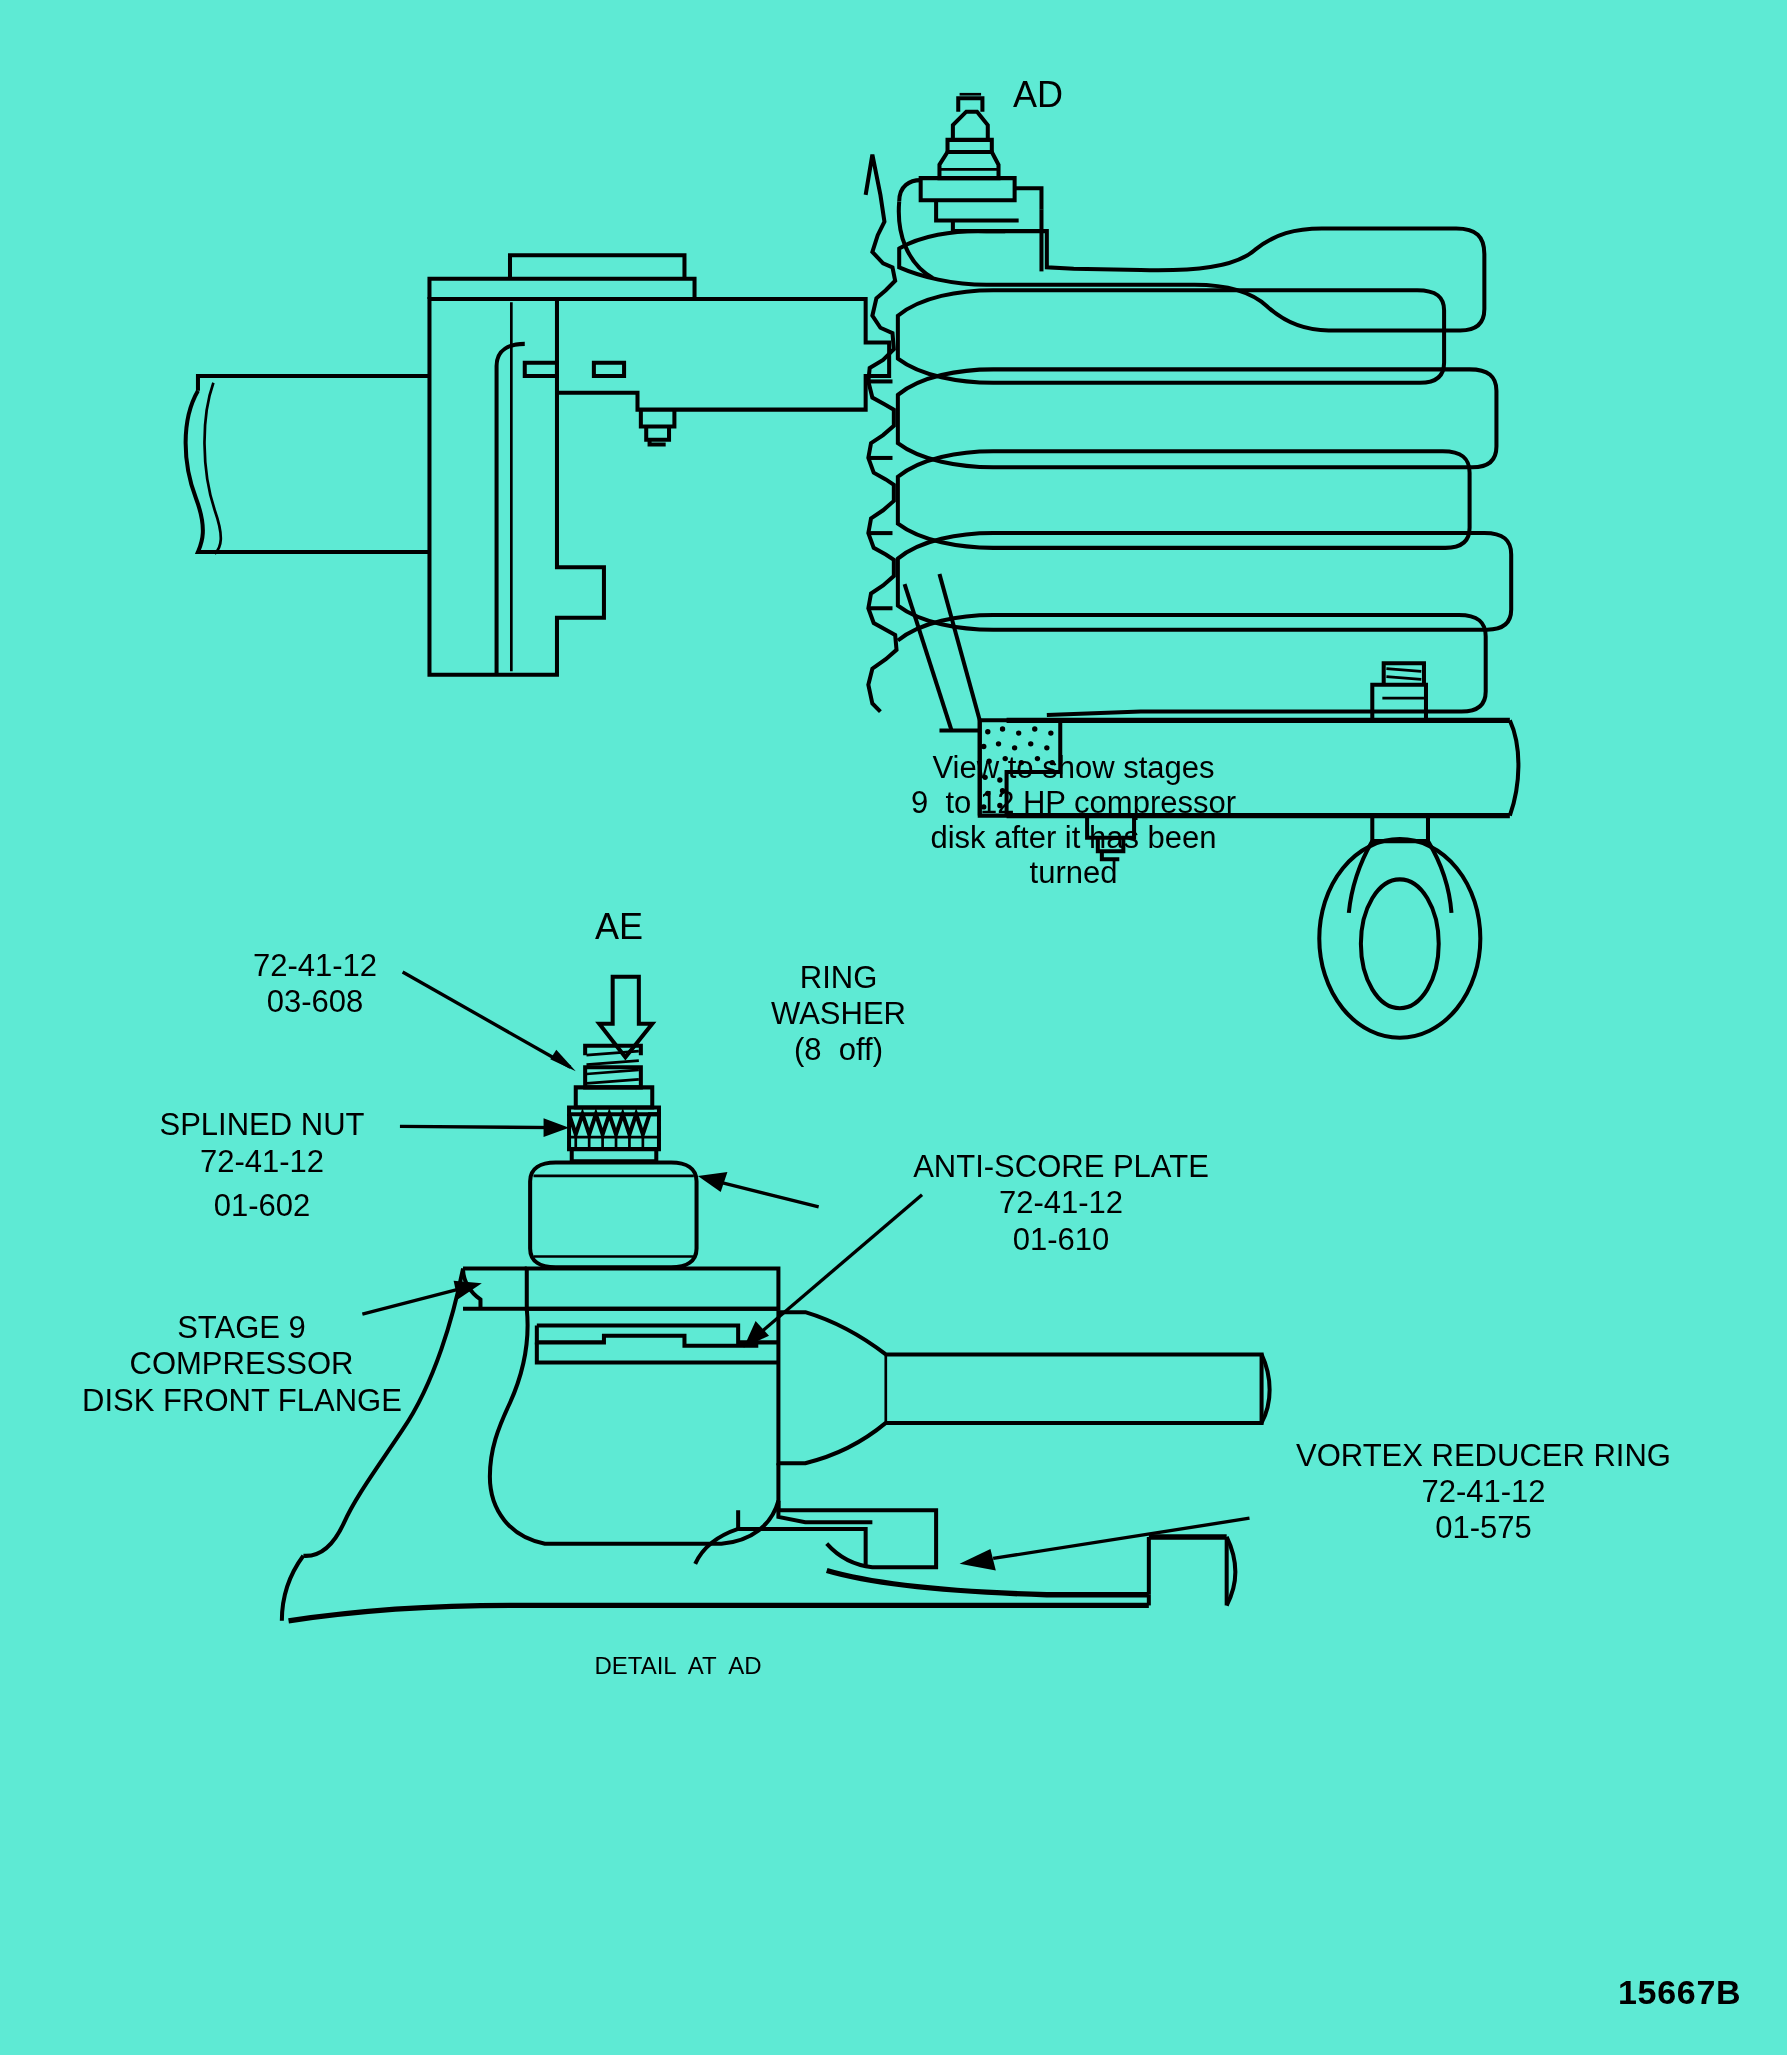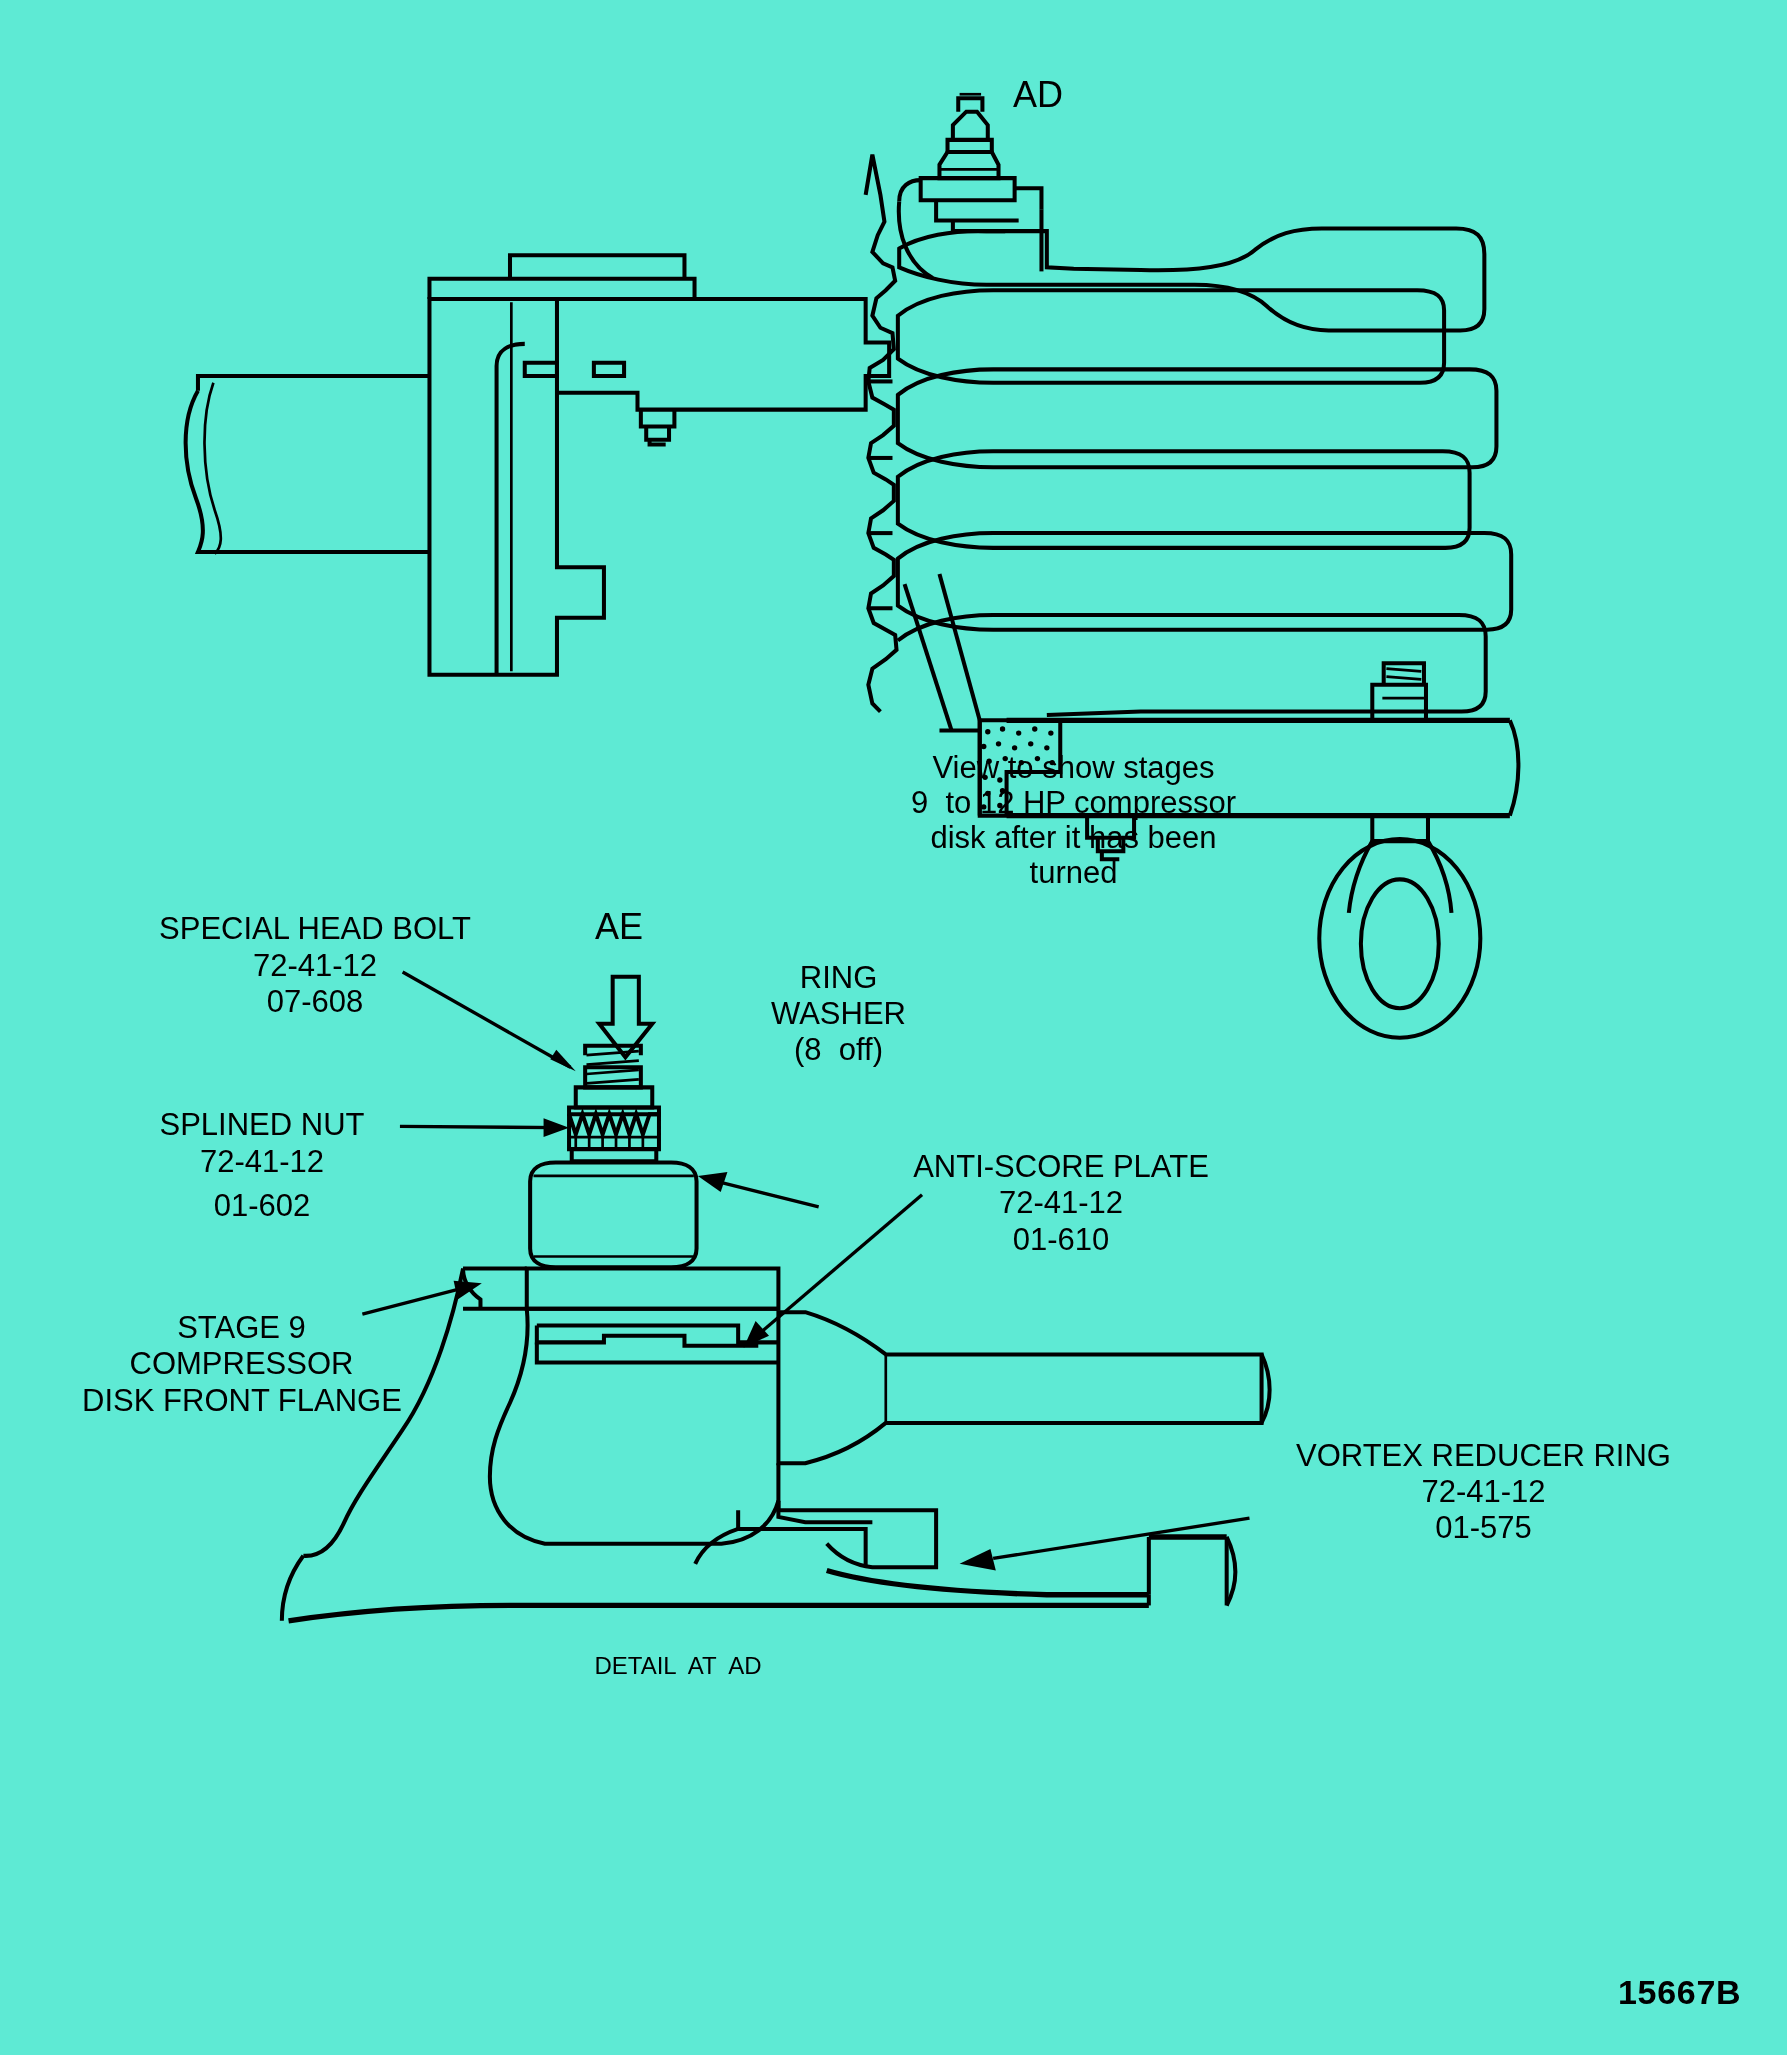--- a/index.html
+++ b/index.html
@@ -302,23 +302,22 @@
 
   <div class="lbl t-ad lbl-left" style="left:1013px; top:74px;">AD</div>
 
   <div class="lbl t-caption" style="left:805px; top:750px; width:537px;">View to show stages</div>
   <div class="lbl t-caption" style="left:805px; top:785px; width:537px;">9  to 12 HP compressor</div>
   <div class="lbl t-caption" style="left:805px; top:820px; width:537px;">disk after it has been</div>
   <div class="lbl t-caption" style="left:805px; top:855px; width:537px;">turned</div>
 
   <div class="lbl t-ad lbl-left" style="left:595px; top:906px;">AE</div>
 
-  <div class="lbl t-callout lbl-center" style="left:107px; top:911px; width:416px;">SPECIAL HEAD BOLT</div>
   <div class="lbl t-callout lbl-center" style="left:107px; top:948px; width:416px;">72-41-12</div>
-  <div class="lbl t-callout lbl-center" style="left:107px; top:984px; width:416px;">07-608</div>
+  <div class="lbl t-callout lbl-center" style="left:107px; top:984px; width:416px;">03-608</div>
 
   <div class="lbl t-callout lbl-center" style="left:711px; top:960px; width:255px;">RING</div>
   <div class="lbl t-callout lbl-center" style="left:711px; top:996px; width:255px;">WASHER</div>
   <div class="lbl t-callout lbl-center" style="left:711px; top:1032px; width:255px;">(8  off)</div>
 
   <div class="lbl t-callout lbl-center" style="left:101px; top:1107px; width:322px;">SPLINED NUT</div>
   <div class="lbl t-callout lbl-center" style="left:101px; top:1144px; width:322px;">72-41-12</div>
   <div class="lbl t-callout lbl-center" style="left:101px; top:1188px; width:322px;">01-602</div>
 
   <div class="lbl t-callout lbl-center" style="left:873px; top:1149px; width:376px;">ANTI-SCORE PLATE</div>

